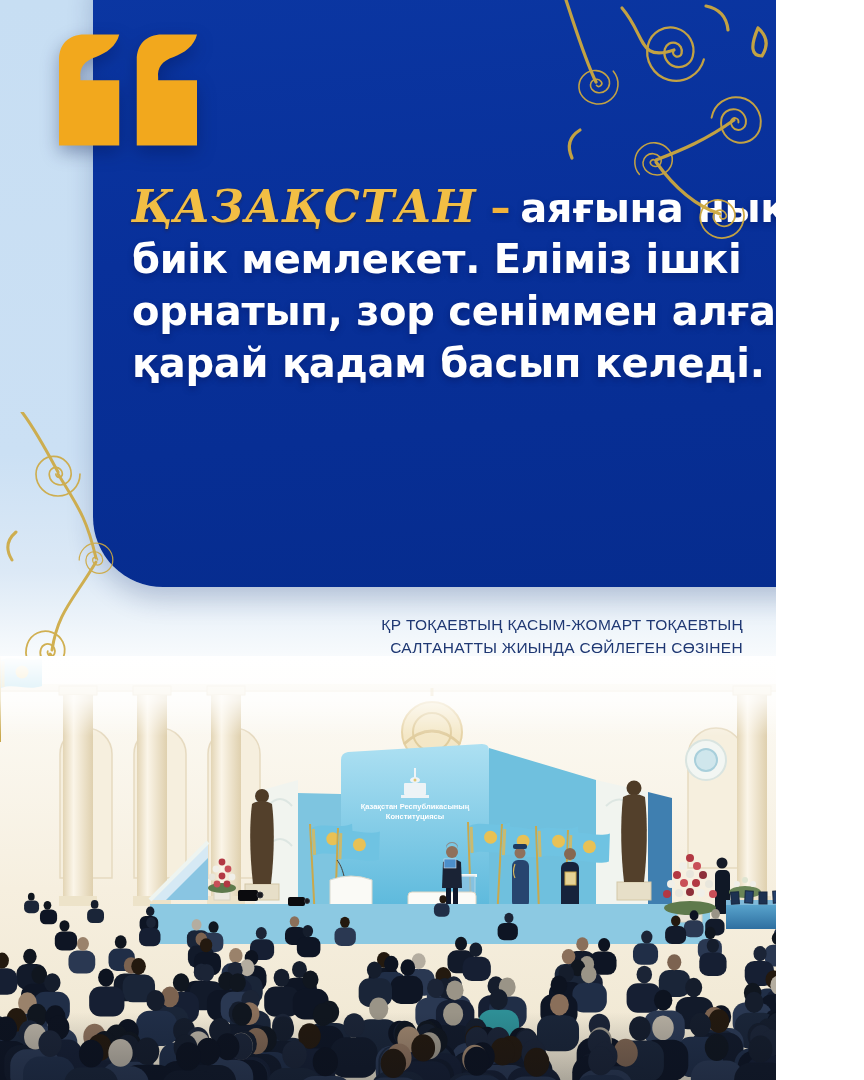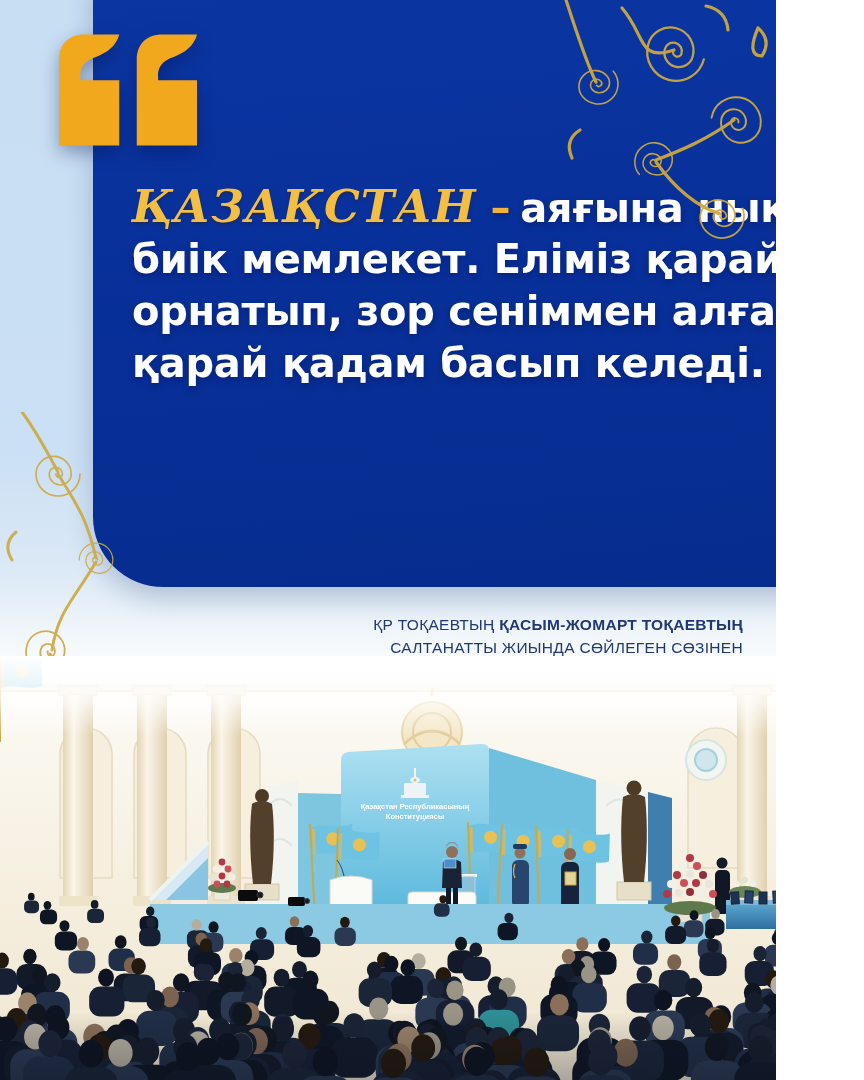--- a/index.html
+++ b/index.html
@@ -24,21 +24,21 @@
     text-shadow:0 3px 6px rgba(0,12,70,.35);}
   .q-gold-serif{
     font-family:"DejaVu Serif",serif;font-style:italic;font-weight:700;
     font-size:45px;color:#f2be44;letter-spacing:1px;
     text-shadow:0 2px 3px rgba(60,30,0,.4);}
   .q-dash{color:#f2b33c;margin:0 10px 0 14px;}
   
   .attribution{
     position:absolute;right:33px;top:614px;text-align:right;
     color:#1f3873;font-size:15.5px;line-height:22.5px;letter-spacing:.3px;}
-  .attribution strong{font-weight:700;margin-top:40px;}
+  .attribution strong{font-weight:400;margin-top:40px;}
   
   .ornament-tr{position:absolute;right:0;top:0;width:250px;height:240px;}
   .ornament-left{position:absolute;left:-8px;top:412px;width:150px;height:470px;}
   
   .photo{position:absolute;left:0;top:656px;width:864px;height:424px;}
 </style>
 </head>
 <body>
 
 <div class="poster">
@@ -49,21 +49,21 @@
     <g fill="#f2a81d">
       <path d="M26,0 L62,0 C59,12 49,19 38,23 C26,27 21,34 22,44 L22,47 L62,47 L62,114 L0,114 L0,26 C0,10 10,0 26,0 Z"></path>
       <path transform="translate(80,0)" d="M26,0 L62,0 C59,12 49,19 38,23 C26,27 21,34 22,44 L22,47 L62,47 L62,114 L0,114 L0,26 C0,10 10,0 26,0 Z"></path>
     </g>
   </svg>
 
   <div class="quote-text">
     <div class="q-line">
       <span class="q-gold-serif">ҚАЗАҚСТАН</span><span class="q-dash">–</span><span>аяғына нық</span>
     </div>
-    <div class="q-line">биік мемлекет. Еліміз қарай</div>
+    <div class="q-line">биік мемлекет. Еліміз ішкі</div>
     <div class="q-line">орнатып, зор сеніммен алға</div>
     <div class="q-line">қарай қадам басып келеді.</div>
   </div>
 
   <div class="attribution">
     <div class="attr-line"><span>ҚР ТОҚАЕВТЫҢ </span><strong>ҚАСЫМ-ЖОМАРТ ТОҚАЕВТЫҢ</strong></div>
     <div class="attr-line">САЛТАНАТТЫ ЖИЫНДА СӨЙЛЕГЕН СӨЗІНЕН</div>
   </div>
 
   <svg class="ornament-tr" viewBox="0 0 250 240">

